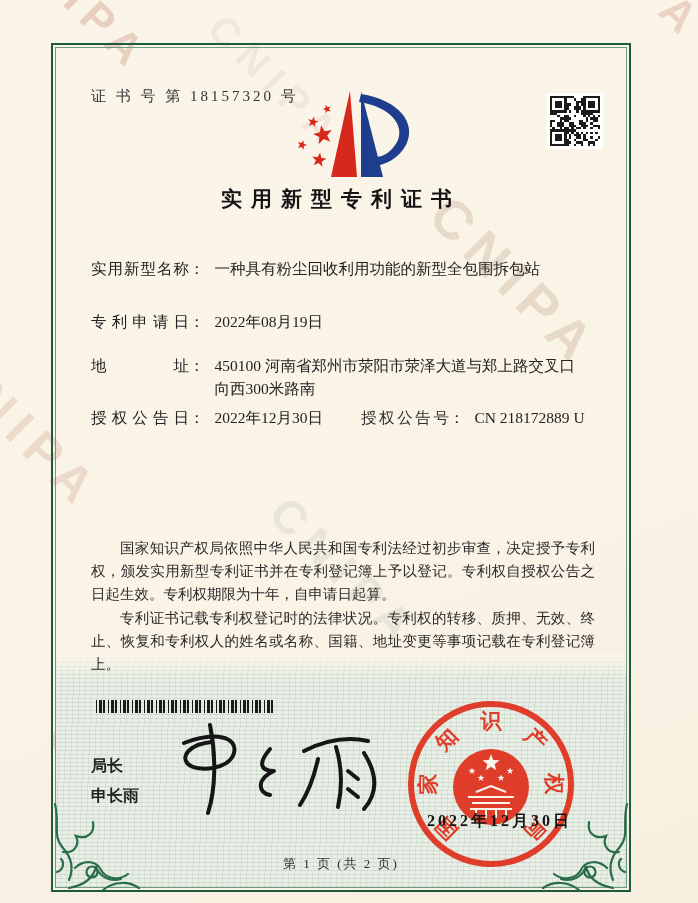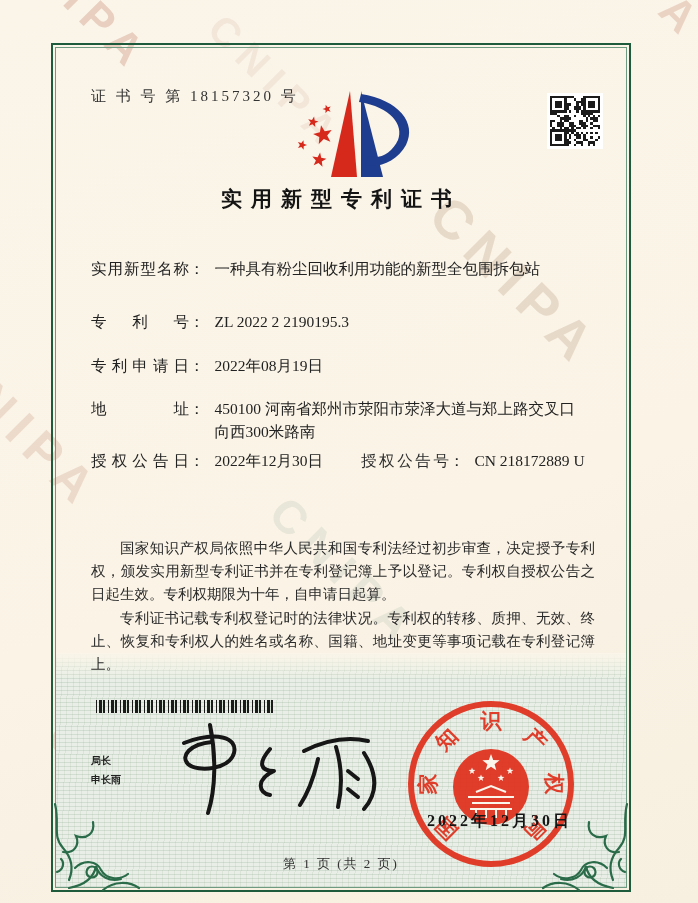--- a/index.html
+++ b/index.html
@@ -35,21 +35,21 @@
   .fcolon{vertical-align:top;color:#222;}
   .fvalue{display:inline-block;margin-left:10px;max-width:372px;vertical-align:top;color:#222;}
   .frow-pair .pair2{margin-left:34px;}
   .frow-pair .flabel2{display:inline-block;width:88px;text-align:justify;text-align-last:justify;}
   .paras{position:absolute;left:38px;right:34px;top:492px;font-size:14.5px;line-height:1.6;
       text-align:justify;color:#2a2a2a;}
   .paras p{margin:0;text-indent:2em;}
   .barcode{position:absolute;left:43px;top:655px;width:180px;height:13px;display:flex;
       overflow:hidden;}
   .barcode i{display:block;height:100%;}
-  .signer{position:absolute;left:38px;top:706px;font-size:10px;font-weight:bold;color:#222;
+  .signer{position:absolute;left:38px;top:706px;font-size:16px;font-weight:bold;color:#222;
       line-height:1.9;z-index:3;}
   .signature{position:absolute;left:105px;top:668px;width:240px;height:110px;z-index:3;}
   .seal{position:absolute;left:351px;top:652px;width:174px;height:174px;z-index:2;opacity:.94;}
   .seal-date{position:absolute;left:374px;top:766px;width:190px;font-size:16px;font-weight:bold;
       letter-spacing:3px;color:#151515;z-index:3;white-space:nowrap;}
   .footer{position:absolute;left:0;right:0;top:810px;text-align:center;font-size:13px;
       letter-spacing:2px;color:#333;z-index:3;}
   .orn{position:absolute;z-index:3;}
   .orn-bl{left:-6px;bottom:-4px;}
   .orn-br{right:-6px;bottom:-4px;transform:scaleX(-1);}
@@ -528,23 +528,20 @@
       <div class="on"></div>
       <div></div>
       <div></div>
     </div>
 
   <div class="title">实用新型专利证书</div>
 
   <div class="fields">
     <div class="frow" style="margin-bottom:30px;">
       <span class="flabel">实用新型名称</span><span class="fcolon">：</span><span class="fvalue">一种具有粉尘回收利用功能的新型全包围拆包站</span>
-    </div>
-    <div class="frow">
-      <span class="flabel">专利号</span><span class="fcolon">：</span><span class="fvalue">ZL 2022 2 2190195.3</span>
     </div>
     <div class="frow">
       <span class="flabel">专利申请日</span><span class="fcolon">：</span><span class="fvalue">2022年08月19日</span>
     </div>
     <div class="frow" style="margin-bottom:6px;">
       <span class="flabel">地址</span><span class="fcolon">：</span><span class="fvalue">450100 河南省郑州市荥阳市荥泽大道与郑上路交叉口向西300米路南</span>
     </div>
     <div class="frow frow-pair">
       <span><span class="flabel">授权公告日</span><span class="fcolon">：</span><span class="fvalue">2022年12月30日</span></span>
       <span class="pair2"><span class="flabel2">授权公告号</span><span class="fcolon">：</span><span class="fvalue">CN 218172889 U</span></span>

